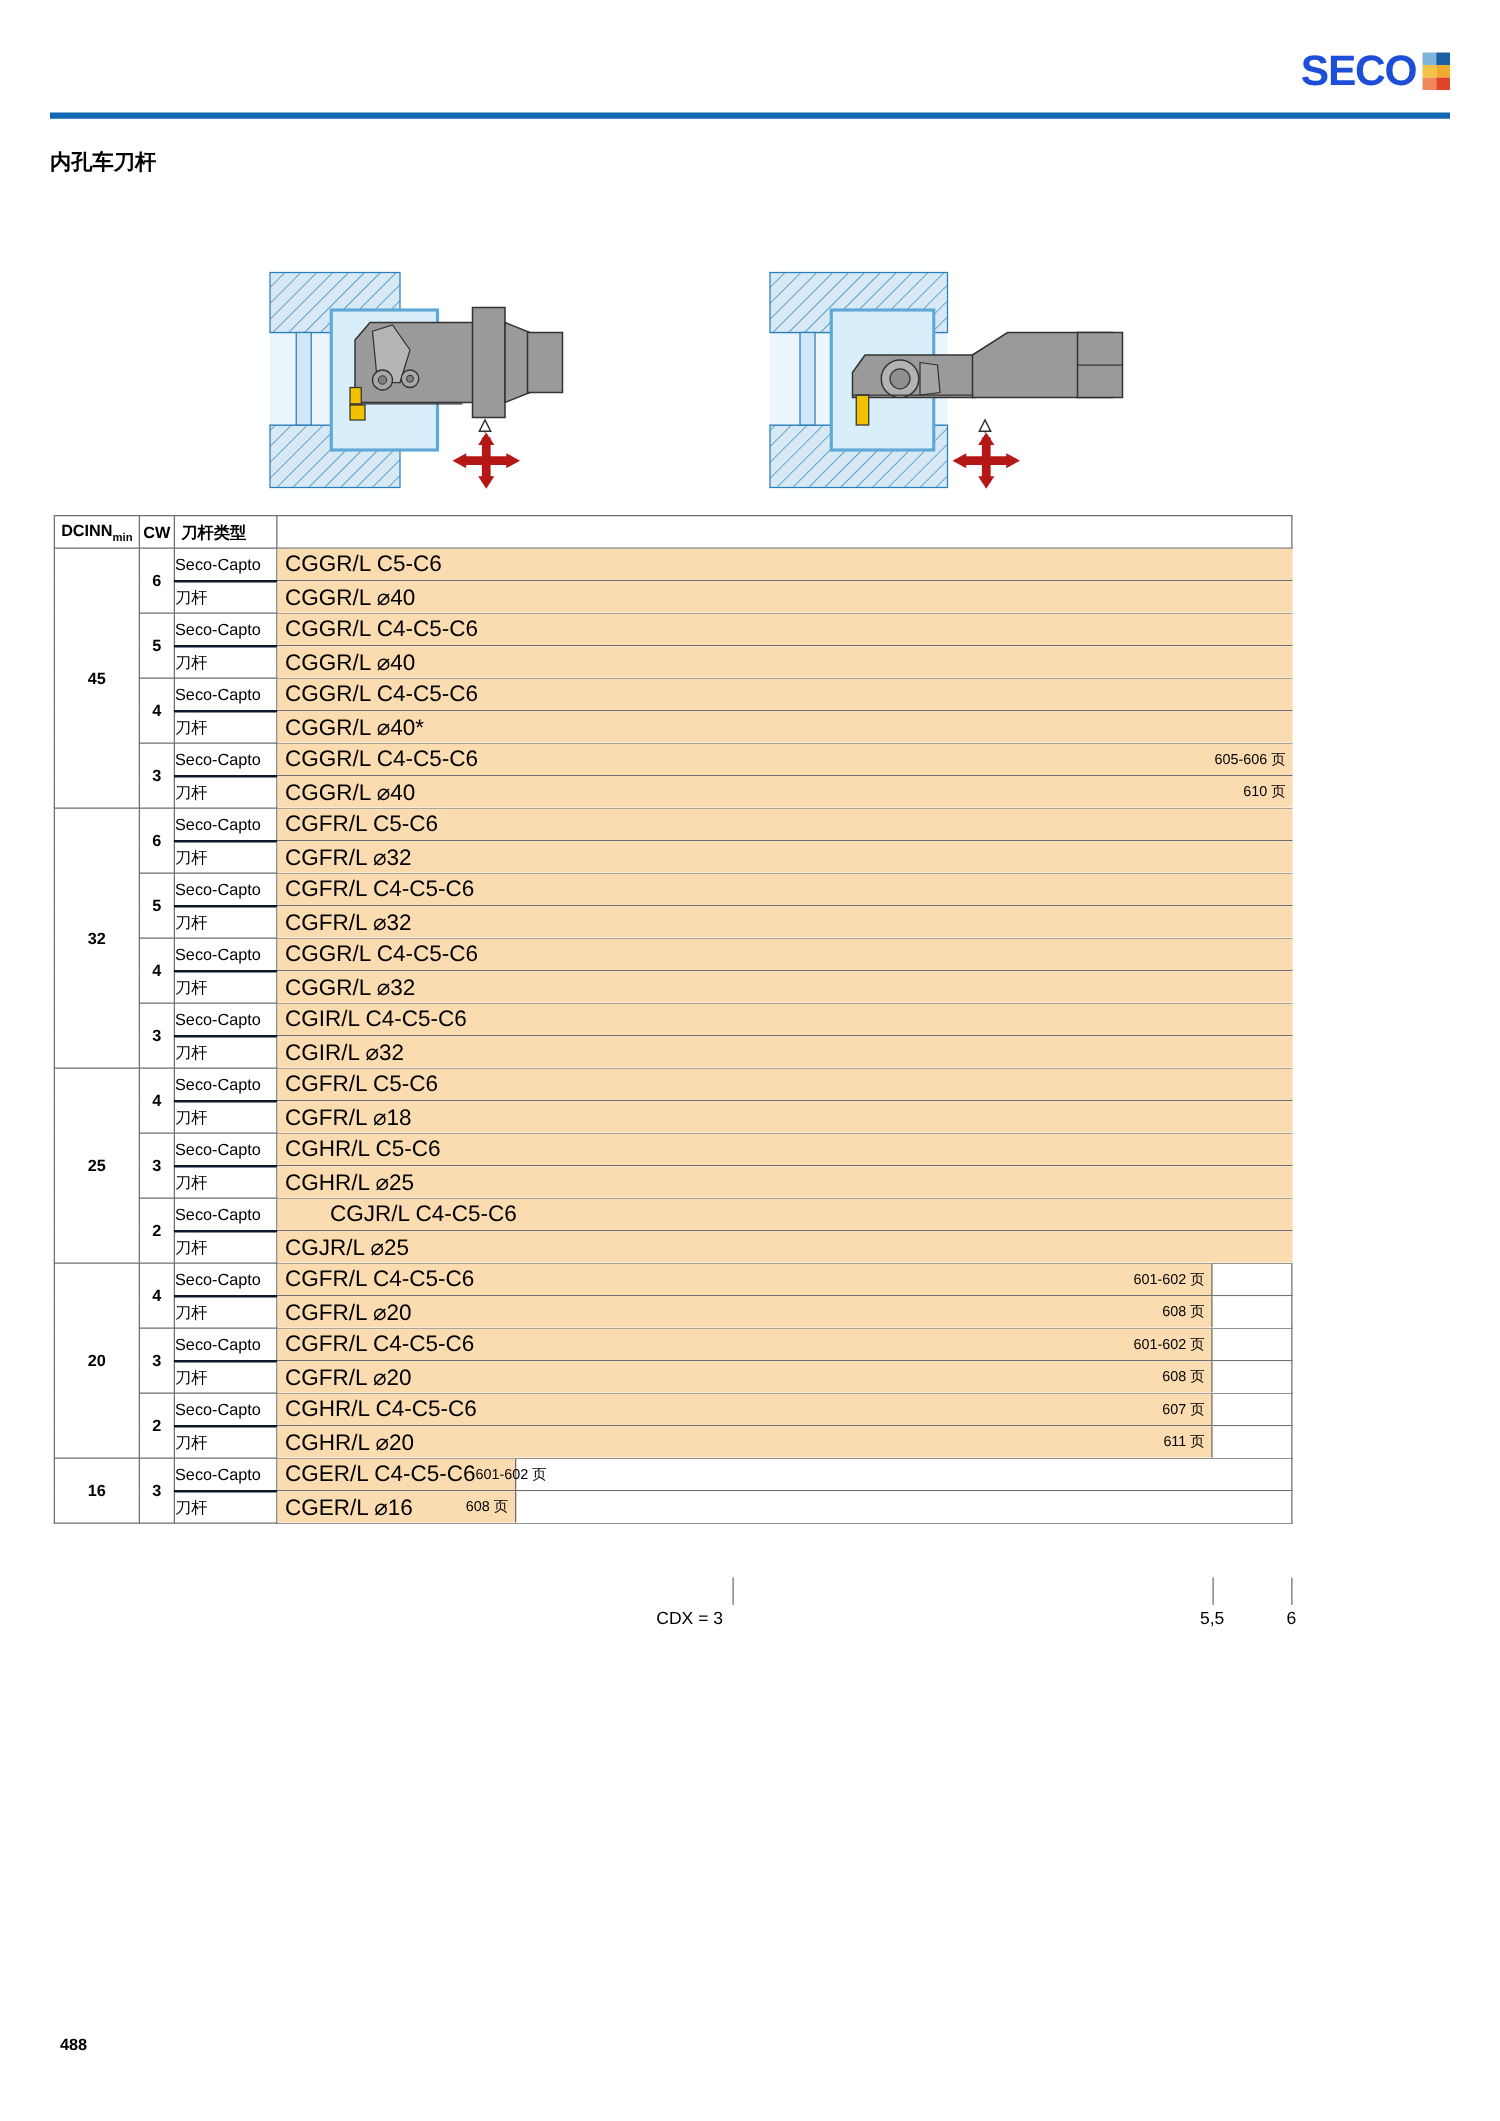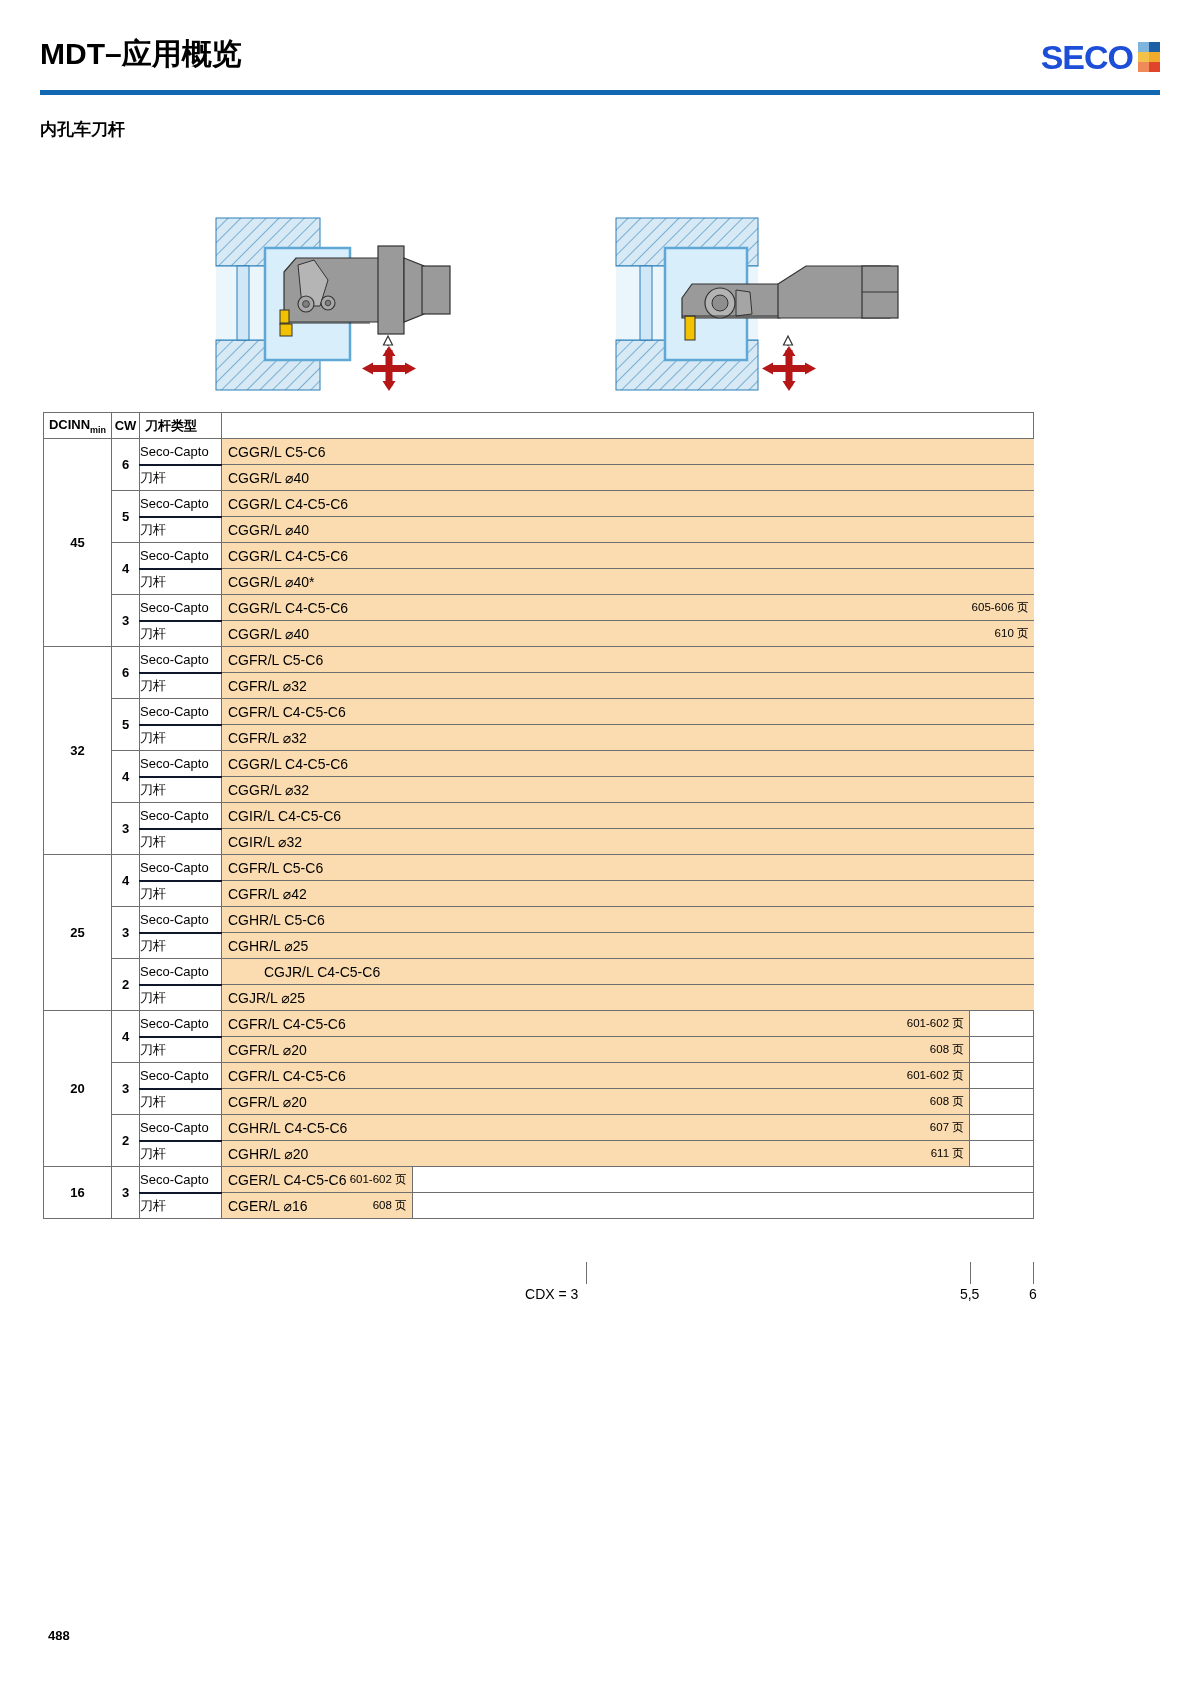--- a/index.html
+++ b/index.html
@@ -86,41 +86,38 @@
 
   
   td.barcell { position:relative; padding:0; border:1px solid #6f6f6f;
                border-left:1px solid #6f6f6f; background:#fff; }
   .bar {
     position:absolute; left:0; top:0; bottom:0;
     background:#fbdcb0;
     border-right:1px solid #6f6f6f;
     display:flex; align-items:center;
   }
-  .bar .lbl { padding-left:6px; font-size:14px; white-space:nowrap; }
+  .bar .lbl { padding-left:6px; font-size:18px; white-space:nowrap; }
   .bar .pg  { margin-left:auto; padding-right:5px; font-size:11.5px; white-space:nowrap; }
   .bar.nobor { border-right:none; }
   
   td.barcell.open { border-right:none; }
 
   
   #axis { position:absolute; left:43px; top:1262px; width:990px; height:60px; }
   #axis .tick { position:absolute; top:0; width:1px; height:22px; background:#6f6f6f; }
   #axis .alab { position:absolute; top:24px; font-size:14px; white-space:nowrap; }
 
   
   #folio { position:absolute; left:48px; top:1628px; font-size:13px; font-weight:bold; }
 </style>
 </head>
 <body>
 
 <div id="header">
-  <div id="page-title">
-    <span class="lat">MDT</span><span class="lat">–</span><span>应用概览</span>
-  </div>
 
   <div id="seco-logo">
     <div id="seco-word" style="color: #1d4ed8;">SECO</div>
     <div id="seco-squares">
       <i style="background: rgb(127, 180, 221);"></i>
         <i style="background: rgb(27, 95, 164);"></i>
       <i style="background: rgb(242, 193, 74);"></i>
         <i style="background: rgb(240, 170, 44);"></i>
       <i style="background: rgb(240, 138, 90);"></i>
         <i style="background: rgb(224, 69, 44);"></i>
@@ -393,21 +390,21 @@
           <td class="barcell open">
             <div class="bar nobor" style="width: 100%; background: rgb(251, 220, 176);">
               <span class="lbl">CGFR/L C5-C6</span>
             </div>
           </td>
         </tr>
         <tr>
           <td class="ty thin">刀杆</td>
           <td class="barcell open">
             <div class="bar nobor" style="width: 100%; background: rgb(251, 220, 176);">
-              <span class="lbl">CGFR/L ⌀42</span>
+              <span class="lbl">CGFR/L ⌀18</span>
             </div>
           </td>
         </tr>
         <tr>
           <td class="cw" rowspan="2">3</td>
           <td class="ty">Seco-Capto</td>
           <td class="barcell open">
             <div class="bar nobor" style="width: 100%; background: rgb(251, 220, 176);">
               <span class="lbl">CGHR/L C5-C6</span>
             </div>

